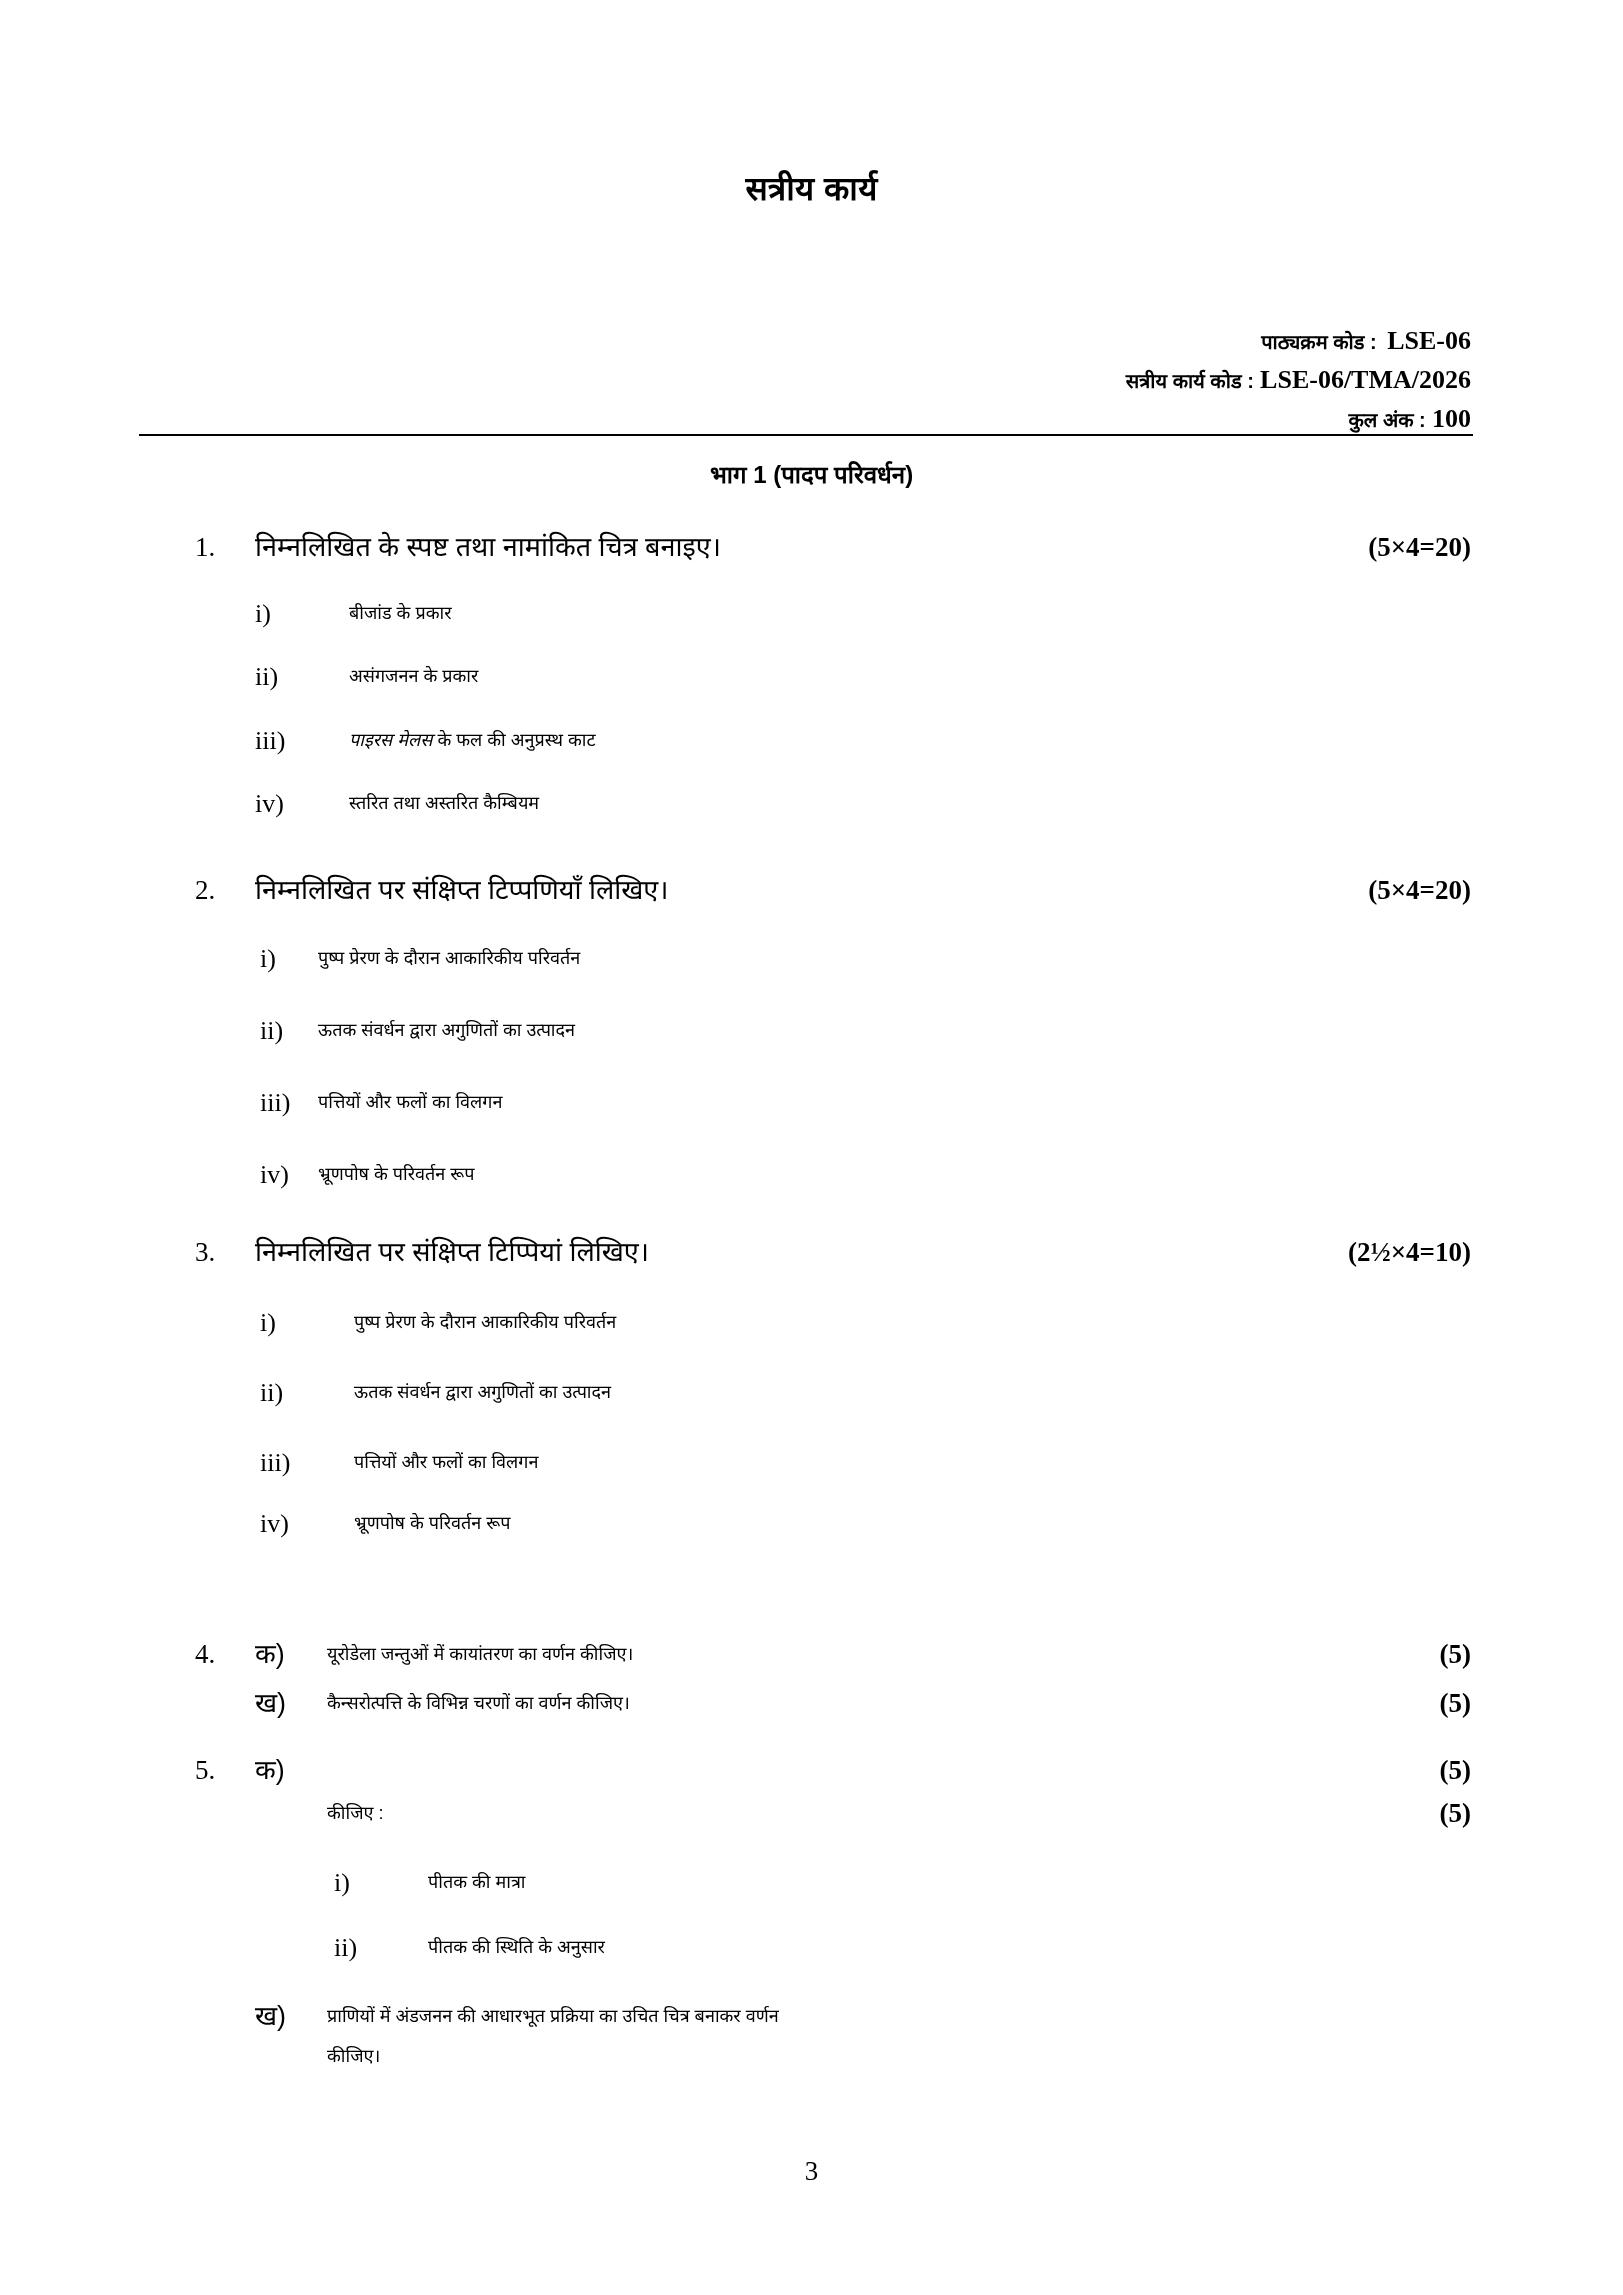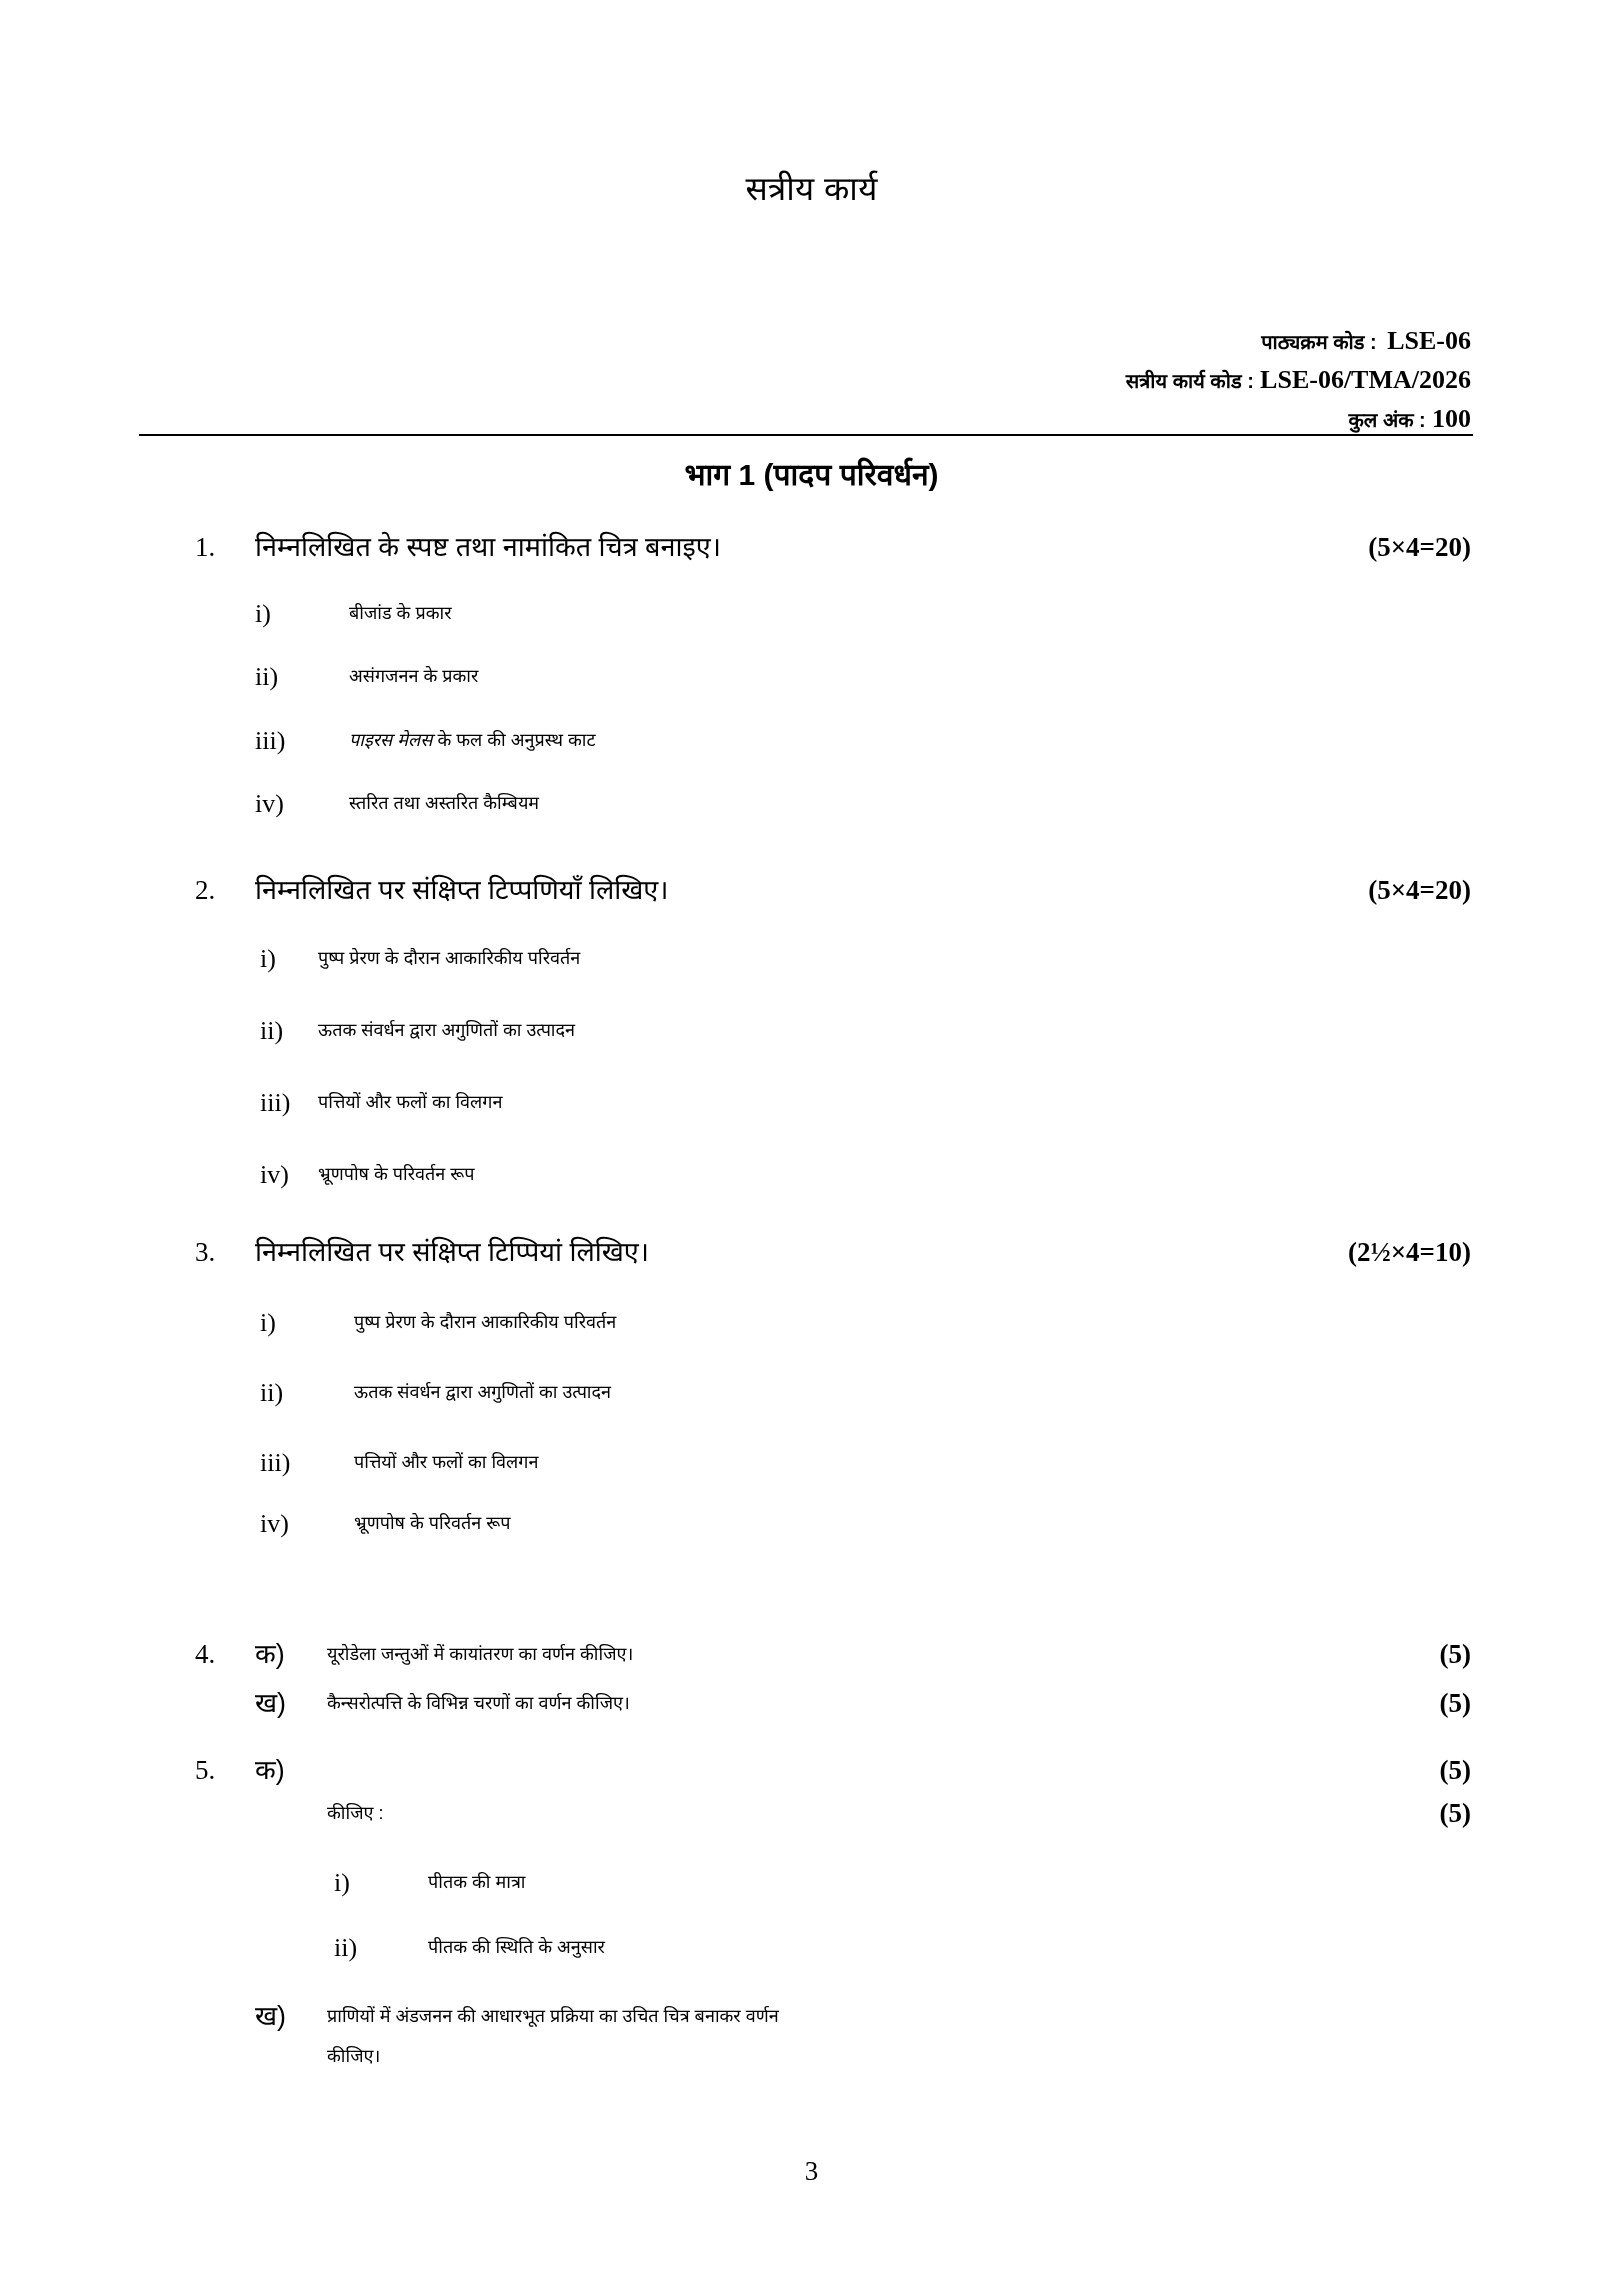--- a/index.html
+++ b/index.html
@@ -22,21 +22,21 @@
   }
 
   
   .doc-title {
     position: absolute;
     left: 0;
     top: 165px;
     width: 1623px;
     text-align: center;
     font-family: "Liberation Sans", "DejaVu Sans", sans-serif;
-    font-weight: normal;
+    font-weight: bold;
     font-size: 33px;
     line-height: 48px;
     letter-spacing: 0.3px;
   }
   .doc-title .line2 {
     display: block;
   }
 
   .code-block {
     position: absolute;
@@ -75,21 +75,21 @@
   }
 
   
   .section-heading {
     position: absolute;
     left: 0;
     width: 1623px;
     text-align: center;
     font-family: "Liberation Sans", "DejaVu Sans", sans-serif;
     font-weight: bold;
-    font-size: 30px;
+    font-size: 24px;
     line-height: 38px;
   }
   #sec1 { top: 456px; }
   #sec2 { top: 1560px; }
 
   
   .q-row {
     position: absolute;
     display: flex;
     align-items: flex-start;

